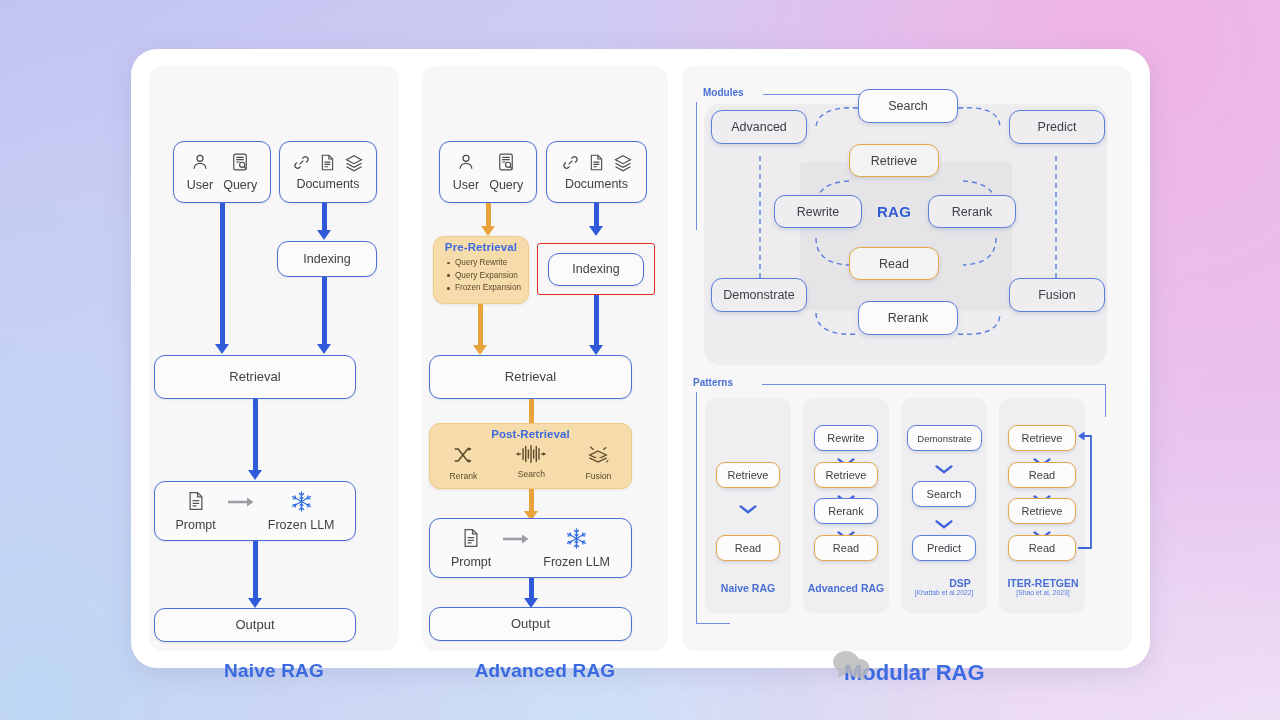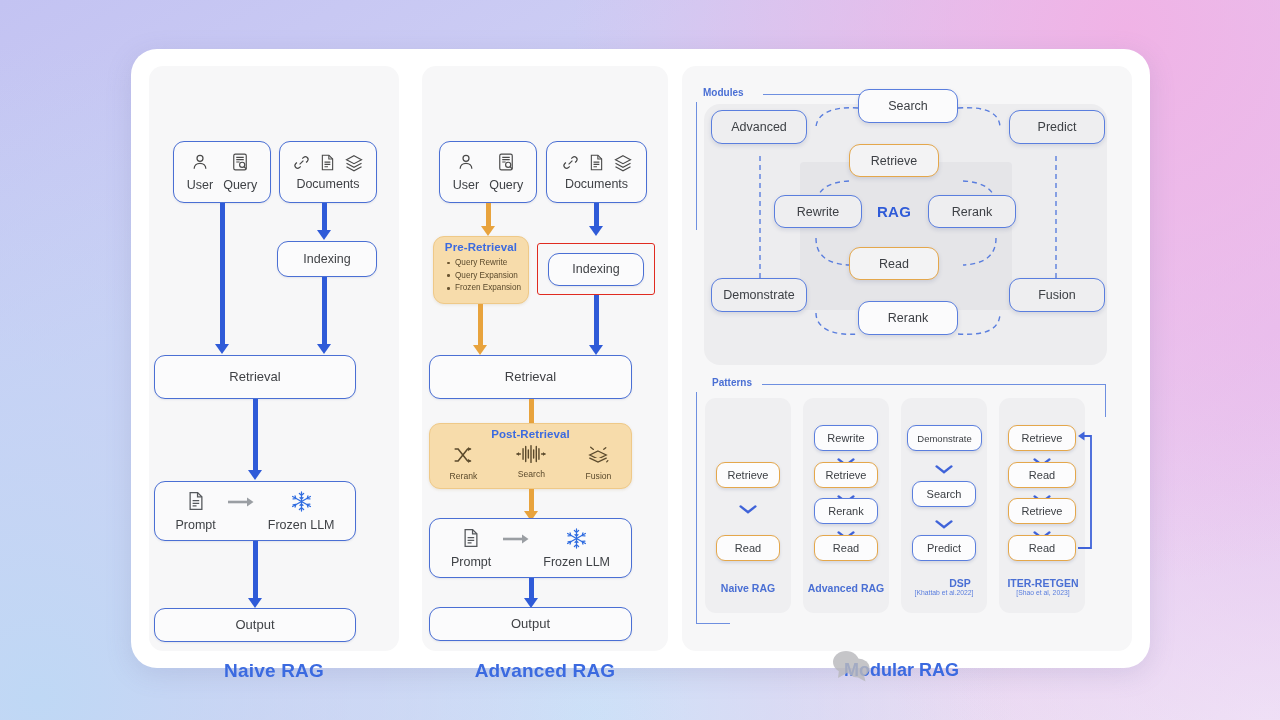--- a/index.html
+++ b/index.html
@@ -133,21 +133,21 @@
     position:absolute; text-align:center; font-size:10.5px;
     font-weight:bold; color:#4a6fd4;
   }
   .pcite {
     position:absolute; text-align:center; font-size:6.8px; color:#5a7ede;
   }
   .chev { position:absolute; }
 
   
   #modular-caption {
-    position:absolute; font-size:18px; font-weight:bold; color:#3b6ae0;
+    position:absolute; font-size:22px; font-weight:bold; color:#3b6ae0;
     white-space:nowrap;
   }
   .watermark {
     position:absolute; display:flex; align-items:center; gap:10px;
     color:#b9b9bd; opacity:.82; pointer-events:none;
   }
   .watermark .wtext { font-size:26px; letter-spacing:3px; }
 </style>
 </head>
 <body>
@@ -519,21 +519,21 @@
       <span>Rewrite</span>
     </div>
     <div class="mnode" style="left:246px; top:129px; width:88px; height:33px;">
       <span>Rerank</span>
     </div>
     <div class="mnode orange" style="left:167px; top:181px; width:90px; height:33px;">
       <span>Read</span>
     </div>
     <div class="rag-center" style="left:190px; top:137px; width:44px; text-align:center;">RAG</div>
 
-    <div class="sec-label" style="left:23px; top:311px;">Patterns</div>
+    <div class="sec-label" style="left:4px; top:311px;">Patterns</div>
     <div class="sec-rule" style="left:80px; top:318px; width:344px;"></div>
     <div class="sec-vrule" style="left:422.6px; top:318px; height:33px;"></div>
     <div class="sec-vrule" style="left:14px; top:326px; height:232px;"></div>
     <div class="sec-rule" style="left:14px; top:557px; width:34px;"></div>
 
     <div class="pcol" style="left:23px; top:332px; width:86px; height:215px;"></div>
     <div class="pnode orange" style="left:34px; top:396px; width:64px; height:26px;">
       <span>Retrieve</span>
     </div>
     <span class="chev" style="left:57px; top:434px;">

